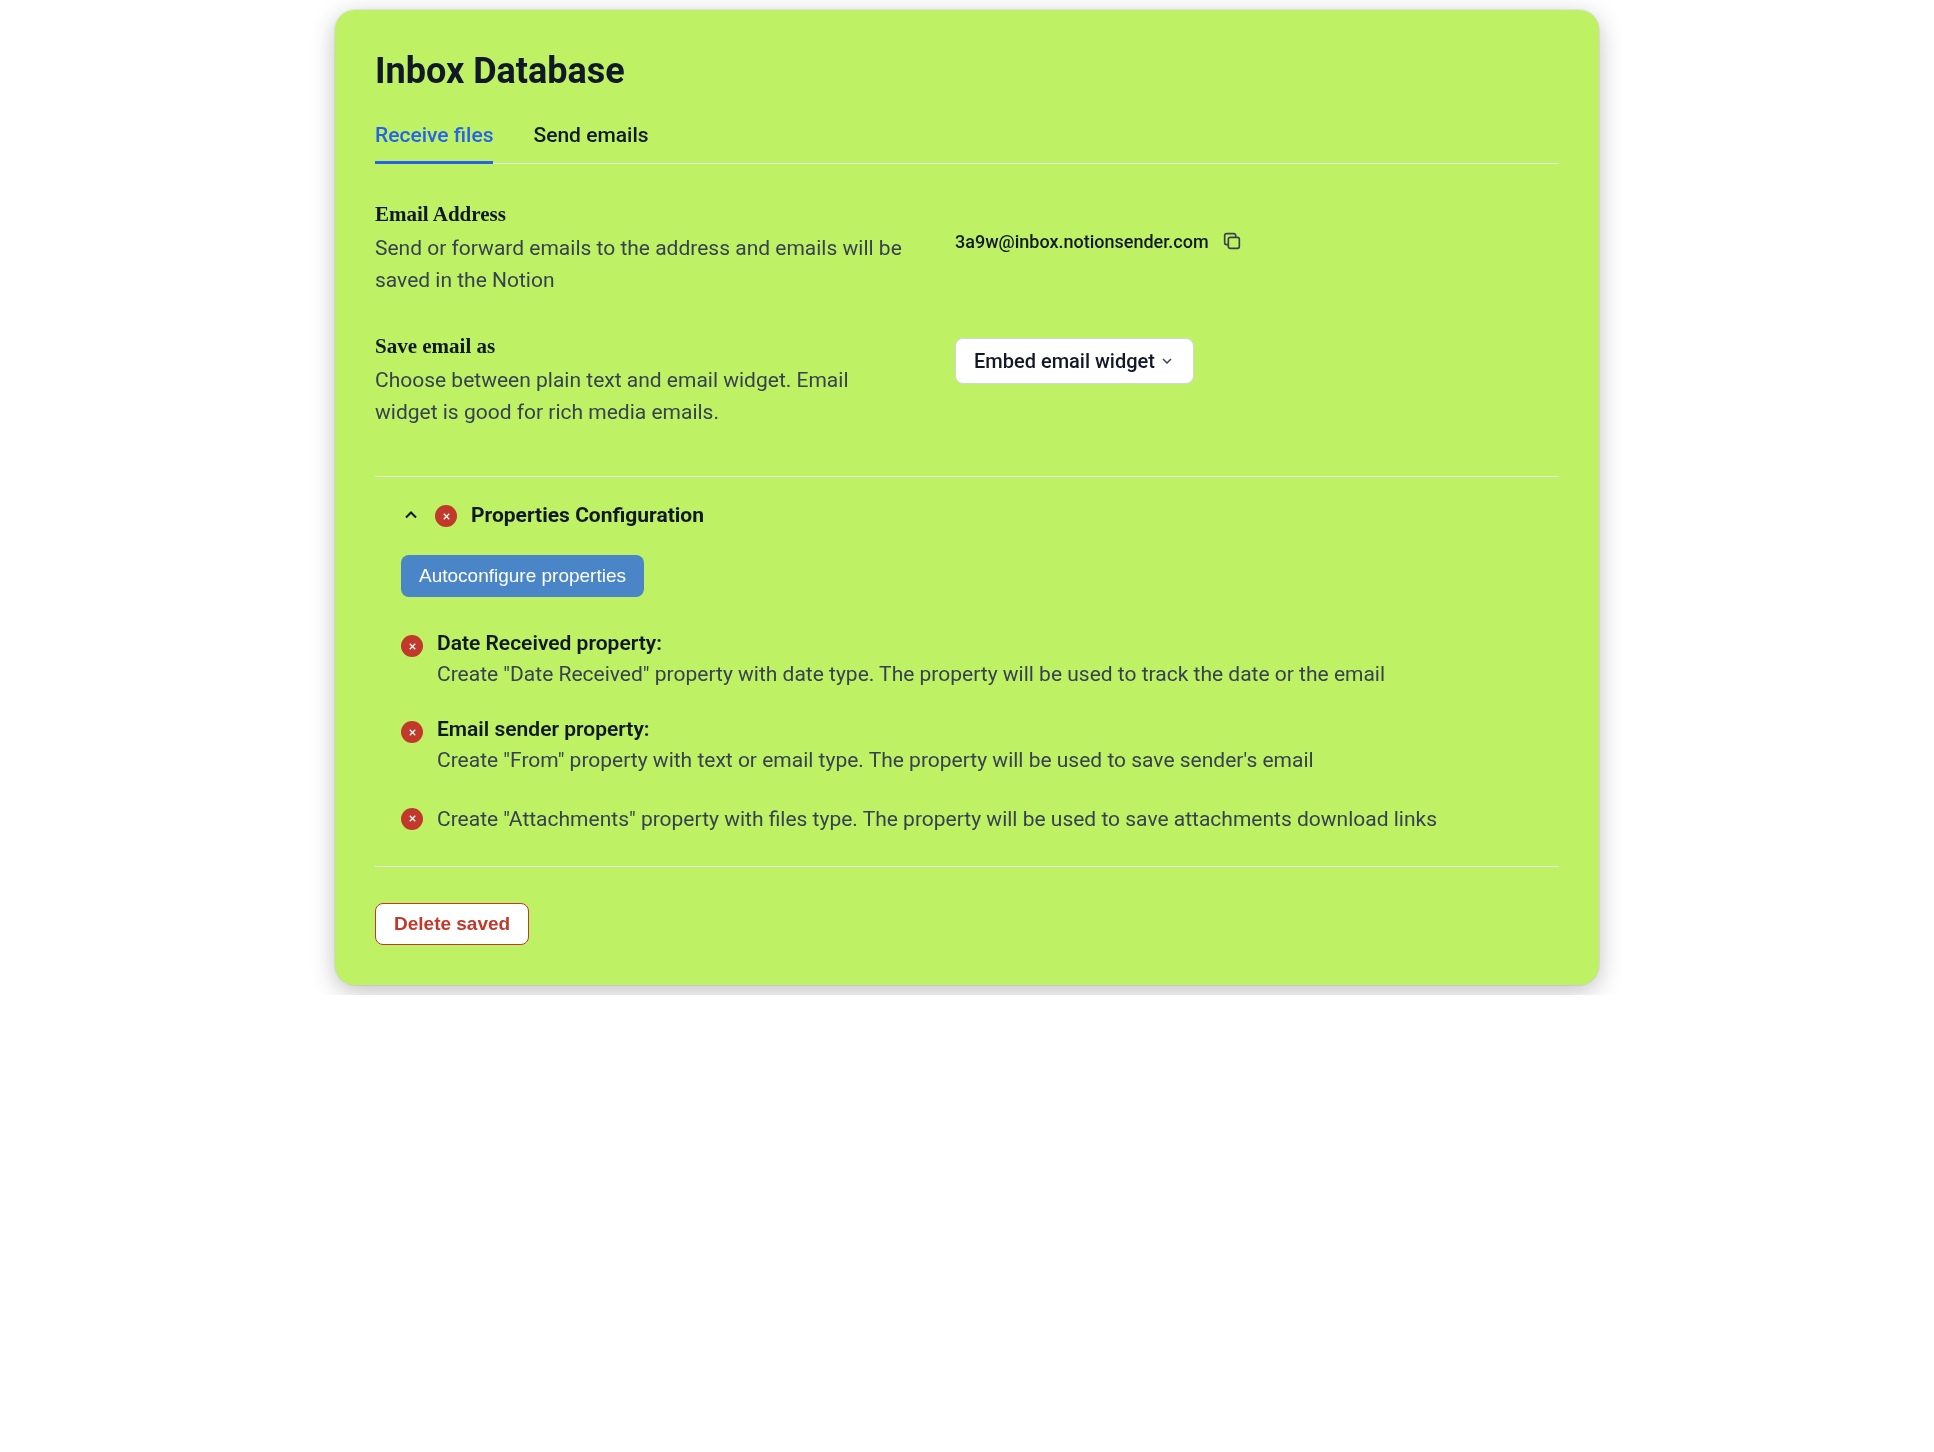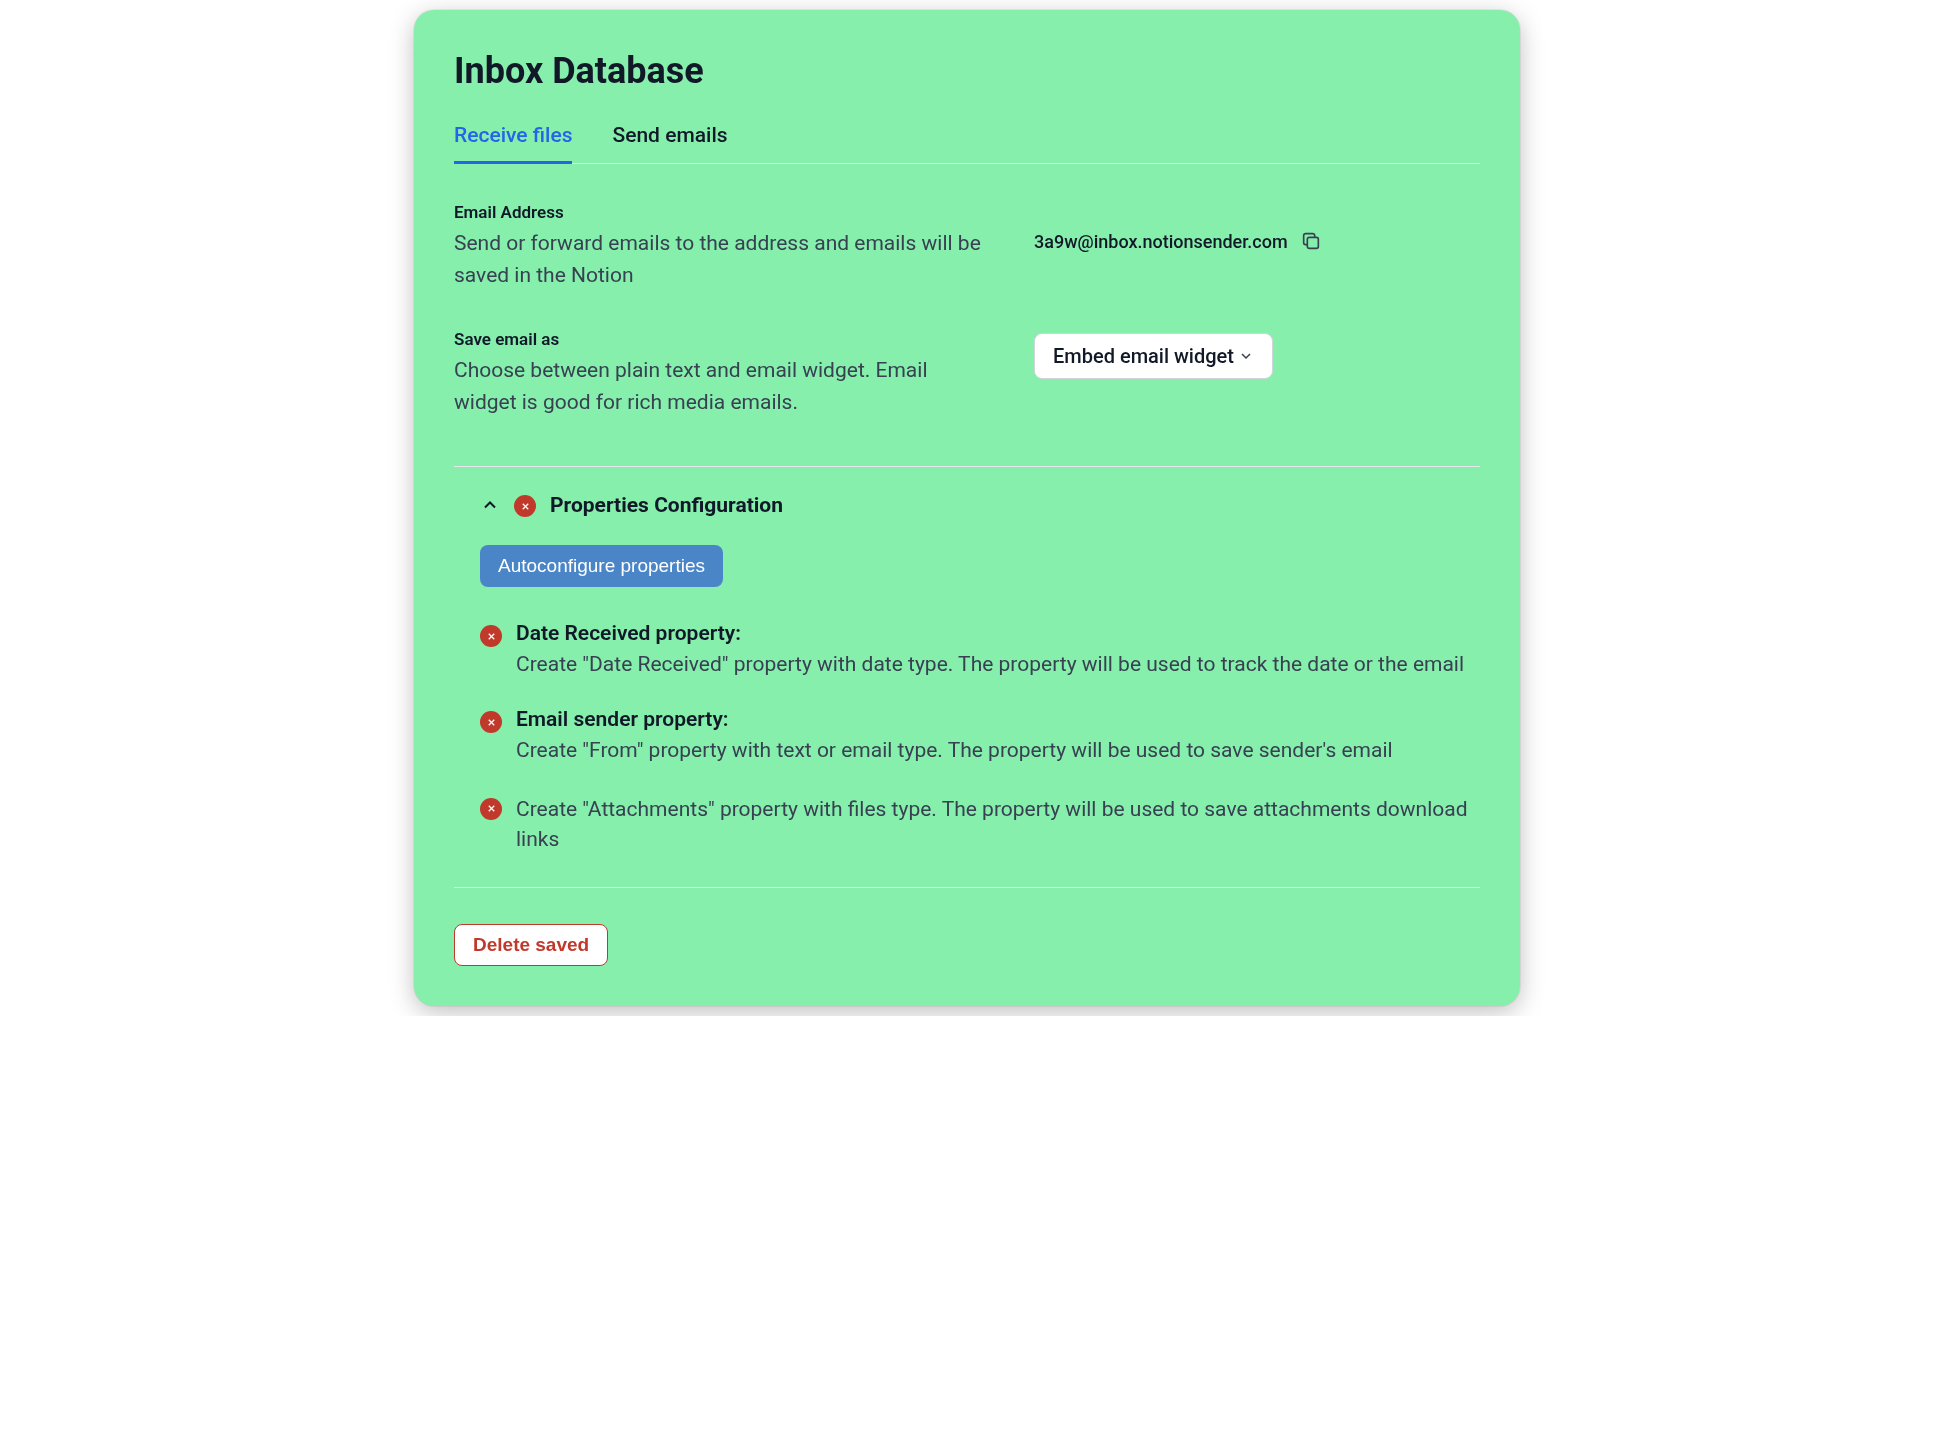--- a/index.html
+++ b/index.html
@@ -2,23 +2,23 @@
 <html><head>
 <meta charset="utf-8">
 <style>
   * { box-sizing: border-box; margin: 0; padding: 0; }
   html, body {
     font-family: -apple-system, BlinkMacSystemFont, "Segoe UI", Roboto, Helvetica, Arial, sans-serif;
     background: #fff;
     color: #111827;
   }
   .card {
-    width: 1106px;
+    width: 1264px;
     margin: 10px auto;
-    background: #86efac;
+    background: #bef264;
     border-radius: 20px;
     box-shadow: 0 6px 24px rgba(0,0,0,0.25), 0 0 0 1px rgba(0,0,0,0.05);
     padding: 34px 40px 40px 40px;
   }
   .page-title {
     font-size: 36px;
     font-weight: 700;
     color: #111827;
     margin-top: 6px;
     margin-bottom: 22px;
@@ -44,24 +44,25 @@
   .section {
     display: flex;
     align-items: flex-start;
     gap: 40px;
     padding-top: 38px;
   }
   .section-left {
     flex: 0 0 540px;
   }
   .section-title {
-    font-size: 17px;
+    font-size: 21px;
     font-weight: 600;
     color: #111827;
     margin-bottom: 6px;
+    font-family: Liberation Serif, serif;
   }
   .section-desc {
     font-size: 21px;
     font-weight: 400;
     color: #374151;
     line-height: 1.5;
   }
   .section-right {
     flex: 1;
     display: flex;

